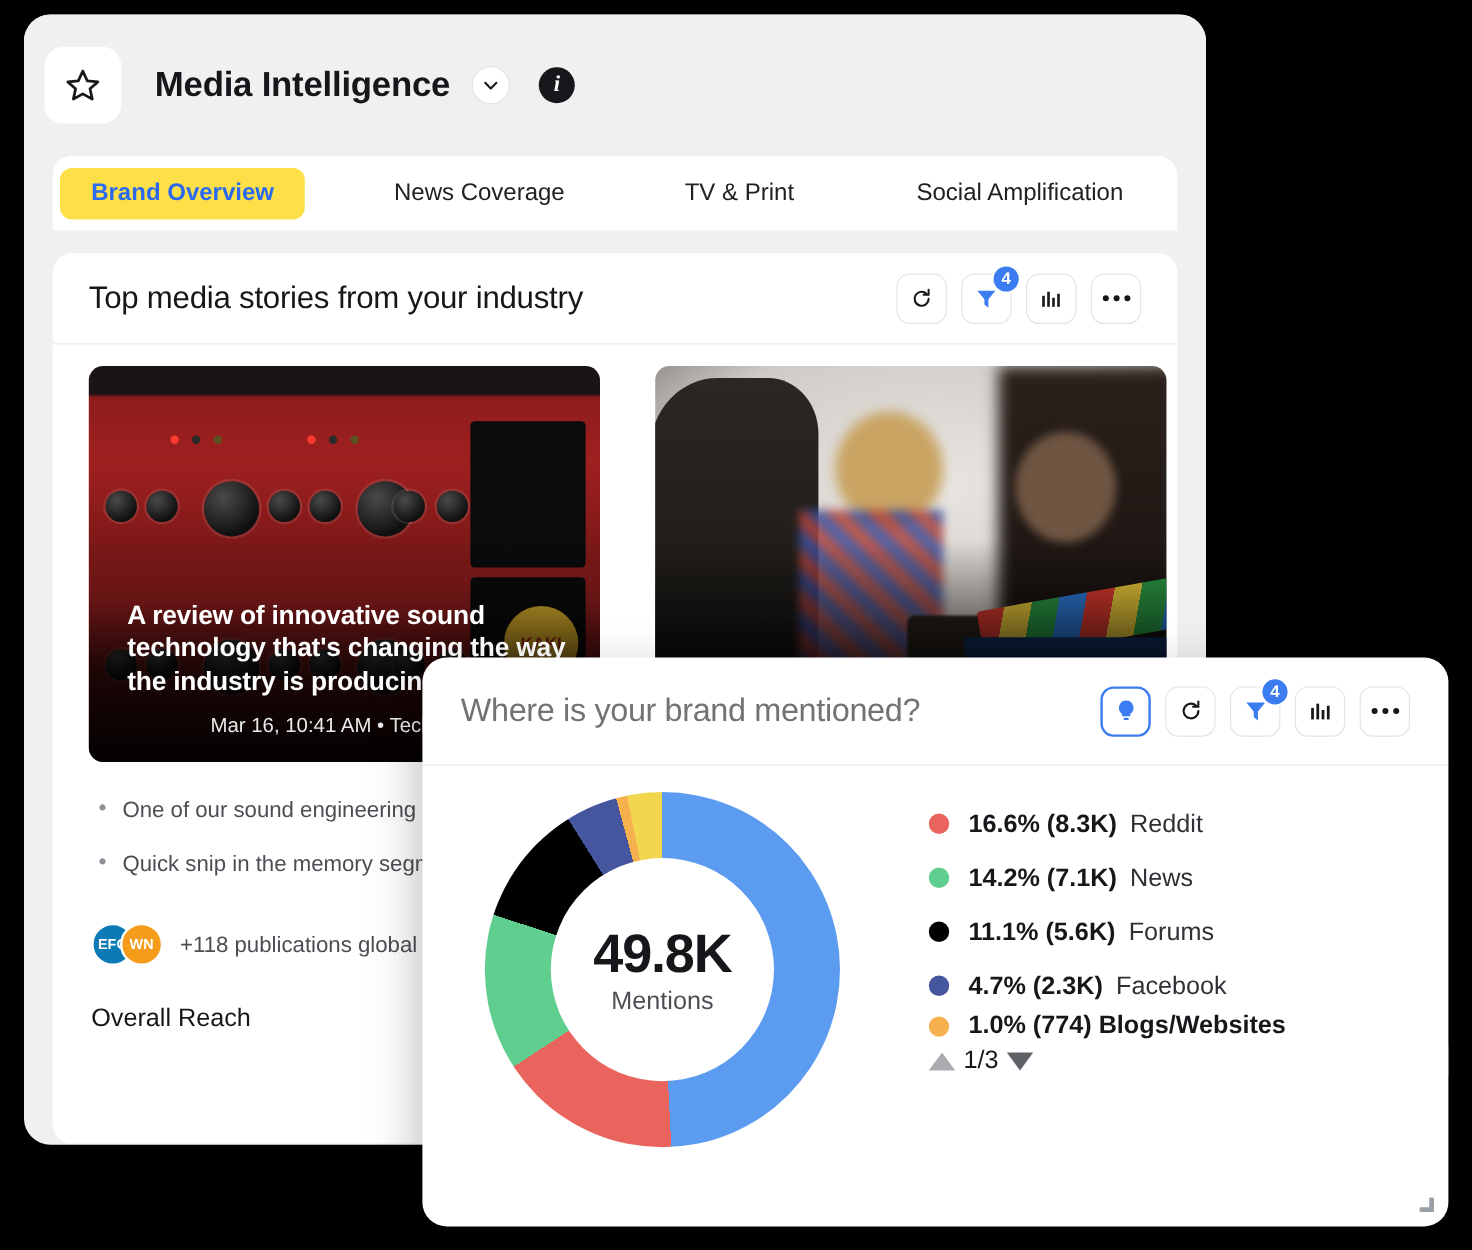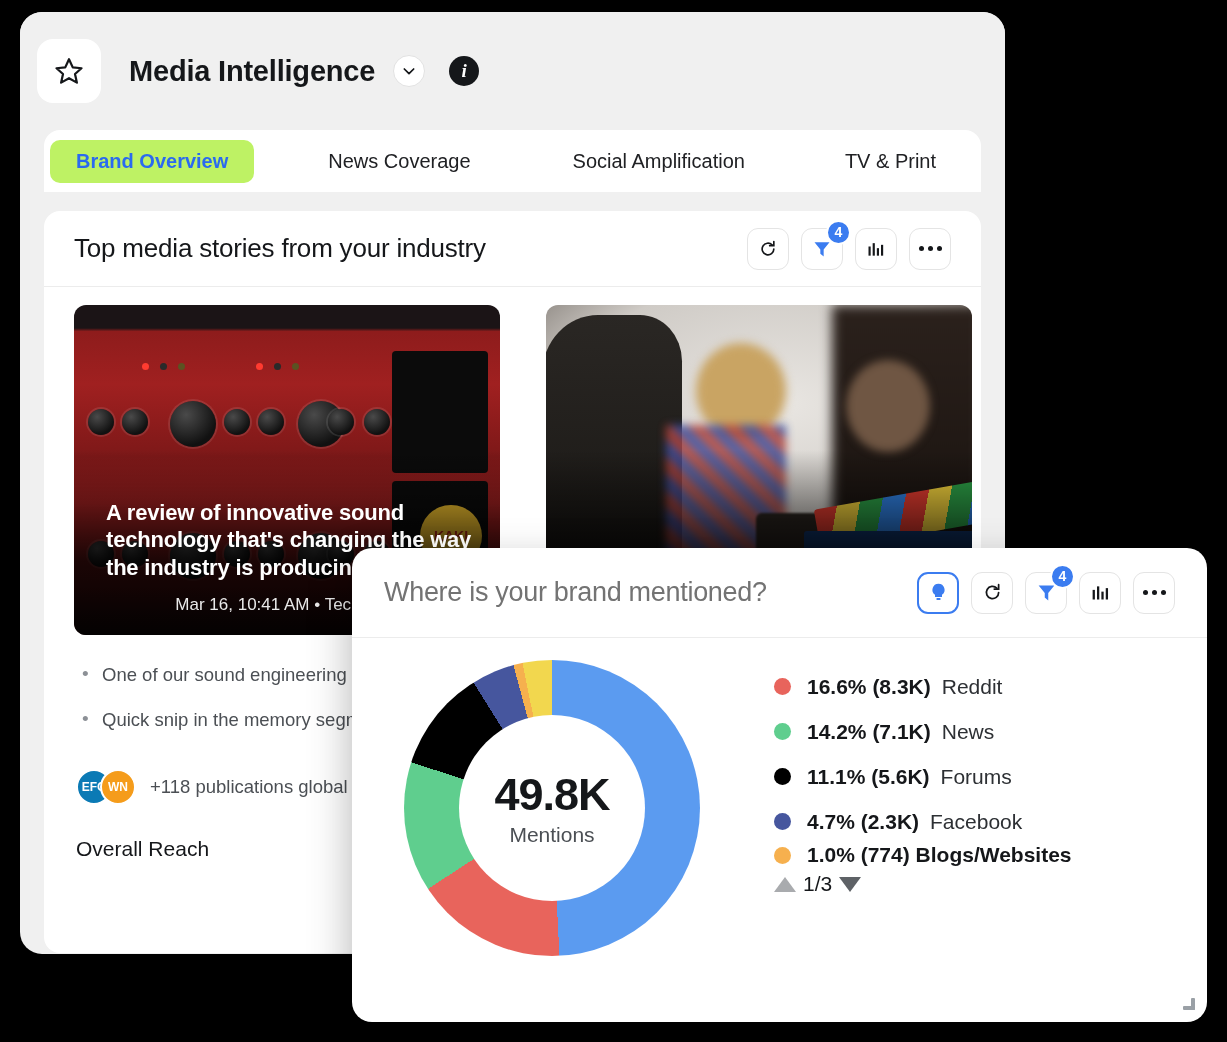--- a/index.html
+++ b/index.html
@@ -63,21 +63,21 @@
     height: 62px;
     display: flex; align-items: center;
     padding: 0 6px;
     position: relative;
   }
   .tab {
     font-size: 20px; color: #202124;
     padding: 10px 26px; border-radius: 10px;
     white-space: nowrap;
   }
-  .tab.active { background: #bef264; color: #2a6af0; font-weight: 700; }
+  .tab.active { background: #fde047; color: #2a6af0; font-weight: 700; }
   .tab.t2 { margin-left: 48px; }
   .tab.t3 { margin-left: 50px; }
   .tab.t4 { margin-left: 48px; }
 
   
   .content-card {
     margin: 19px 24px 0 24px;
     background: #ffffff;
     border-radius: 16px;
     height: 742px;
@@ -301,22 +301,22 @@
         </svg>
       </div>
       <div class="info-btn">
         <span>i</span>
       </div>
     </div>
 
     <div class="tabbar">
       <div class="tab active">Brand Overview</div>
       <div class="tab t2">News Coverage</div>
+      <div class="tab t4">TV &amp; Print</div>
       <div class="tab t3">Social Amplification</div>
-      <div class="tab t4">TV &amp; Print</div>
     </div>
 
     <div class="content-card">
       <div class="card-head">
         <h2>Top media stories from your industry</h2>
         <div class="head-actions">
           <div class="icon-btn">
             <svg width="20" height="20" viewBox="0 0 24 24" fill="none" stroke="#15171a" stroke-width="2" stroke-linecap="round">
               <path d="M19 12a7 7 0 1 1-2.1-5"></path>
                 <polyline points="19,3 19,8 14,8"></polyline>

